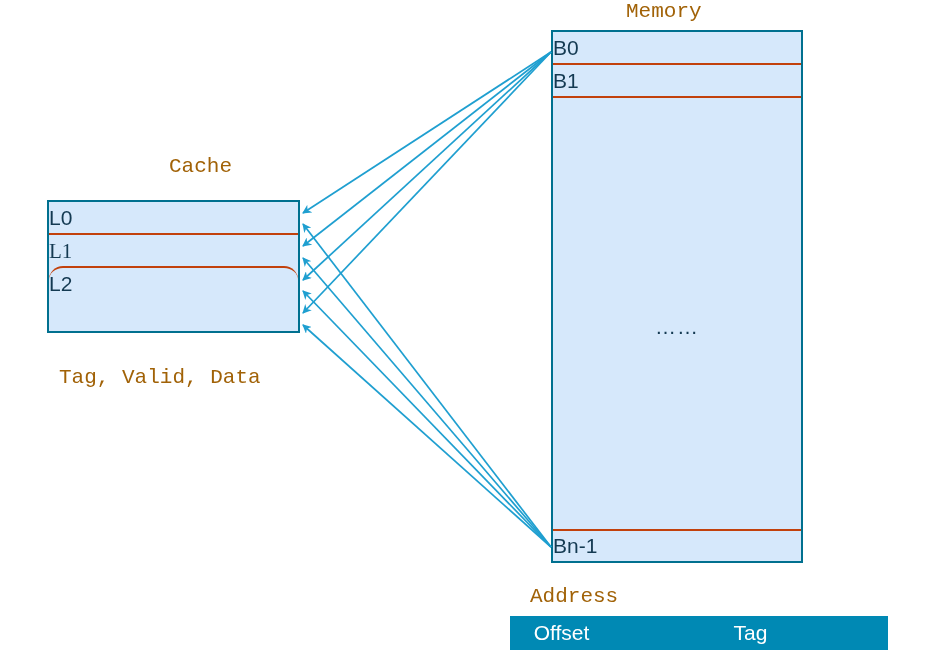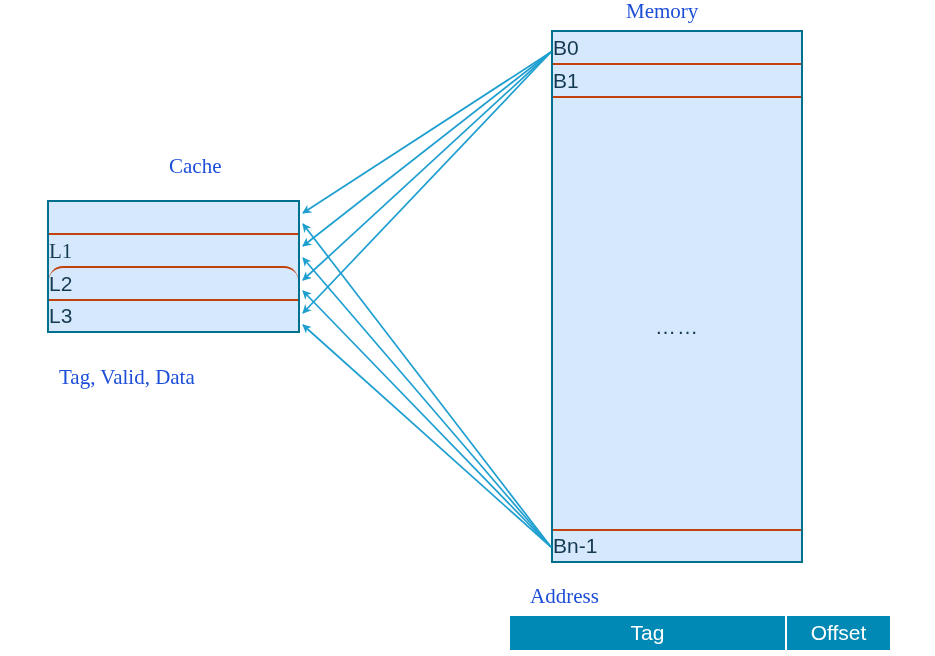--- a/index.html
+++ b/index.html
@@ -17,25 +17,25 @@
   #stage {
     position: absolute;
     left: 0; top: 0;
     width: 935px;
     height: 656px;
   }
 
   
   .label {
     position: absolute;
-    color: #1d4ed8;
+    color: #a16207;
     font-size: 21px;
     line-height: 1;
     white-space: nowrap;
-    font-family: Liberation Serif, serif;
+    font-family: Liberation Mono, monospace;
   }
 
   
   .blockbox {
     position: absolute;
     background: #d6e8fb;
     border: 2px solid #00708f;
     box-sizing: border-box;
   }
   .rowcell {
@@ -96,32 +96,32 @@
 </style>
 </head>
 <body>
 
 <div id="stage">
 
   <div class="label" style="left:133px; top:156px;margin-left:36px;">Cache</div>
 
   <div class="blockbox" id="cache-box" style="left:47px; top:200px; width:253px; height:133px;">
 
+    <div class="rowcell" style="top:0px; height:31px;">
+      <span>L0</span>
+    </div>
 
     <div class="rowcell divider-top" style="top:31px; height:35px;font-family:Liberation Serif, serif;">
       <span>L1</span>
     </div>
 
     <div class="rowcell divider-top" style="top:64px; height:33px;border-radius:14px;">
       <span>L2</span>
     </div>
 
-    <div class="rowcell divider-top" style="top:97px; height:32px;">
-      <span>L3</span>
-    </div>
   </div>
 
   <div class="label" style="left:59px; top:367px;">Tag, Valid, Data</div>
 
   <div class="label" style="left:626px; top:1px;">Memory</div>
 
   <div class="blockbox" id="memory-box" style="left:551px; top:30px; width:252px; height:533px;">
 
     <div class="rowcell" style="top:0px; height:31px;">
       <span>B0</span>
@@ -136,25 +136,25 @@
     </div>
 
     <div class="rowcell divider-top" style="top:497px; height:32px;">
       <span>Bn-1</span>
     </div>
   </div>
 
   <div class="label" style="left:530px; top:586px;">Address</div>
 
   <div id="address-bar" style="left:510px; top:616px; width:380px; height:34px;">
+    <div class="seg" style="width:103px;">
+      <span>Offset</span>
+    </div>
     <div class="seg tag-seg" style="width:277px;">
       <span>Tag</span>
-    </div>
-    <div class="seg" style="width:103px;">
-      <span>Offset</span>
     </div>
   </div>
 
   <svg id="arrows" viewBox="0 0 935 656">
     <defs>
       <marker id="ah" markerWidth="9" markerHeight="9" refX="8" refY="4.5" orient="auto" markerUnits="userSpaceOnUse">
         <path d="M0,0 L9,4.5 L0,9 L2.6,4.5 Z" fill="#1f9fd0"></path>
       </marker>
     </defs>
 

